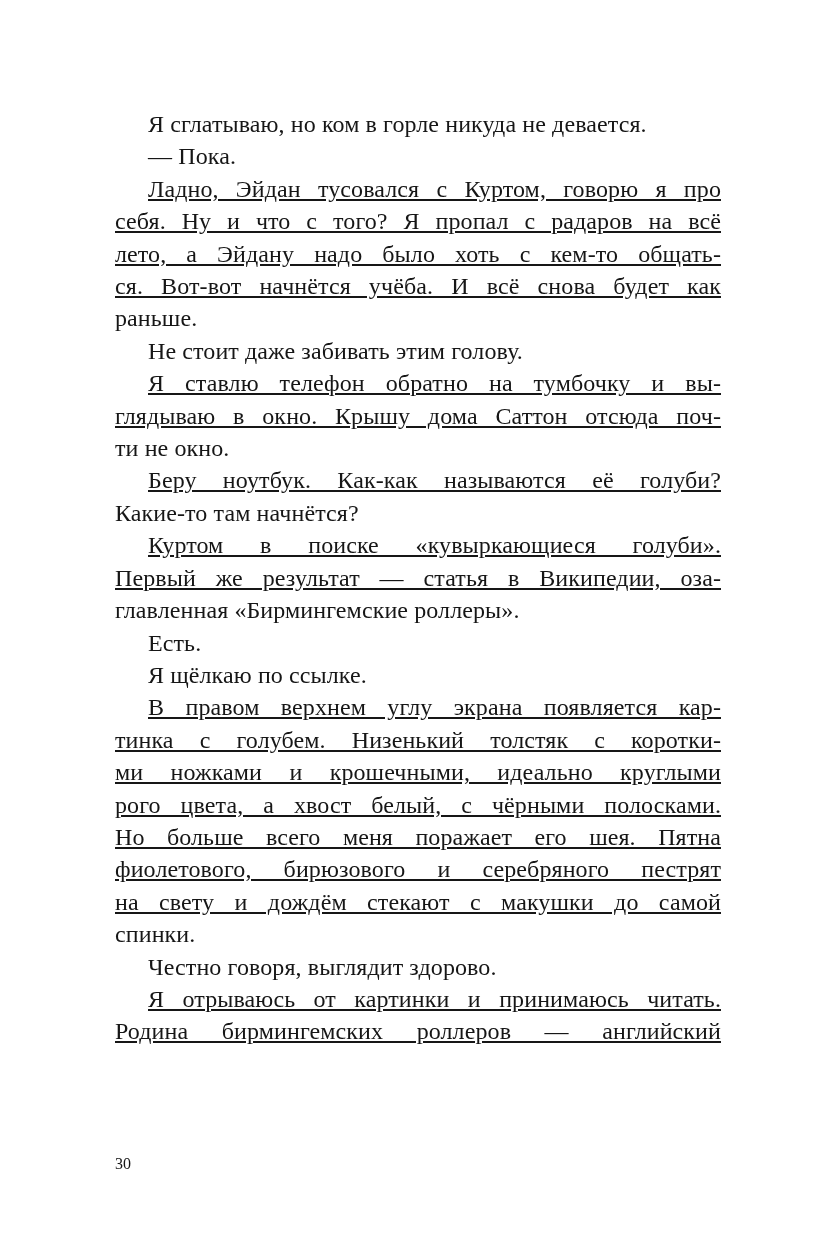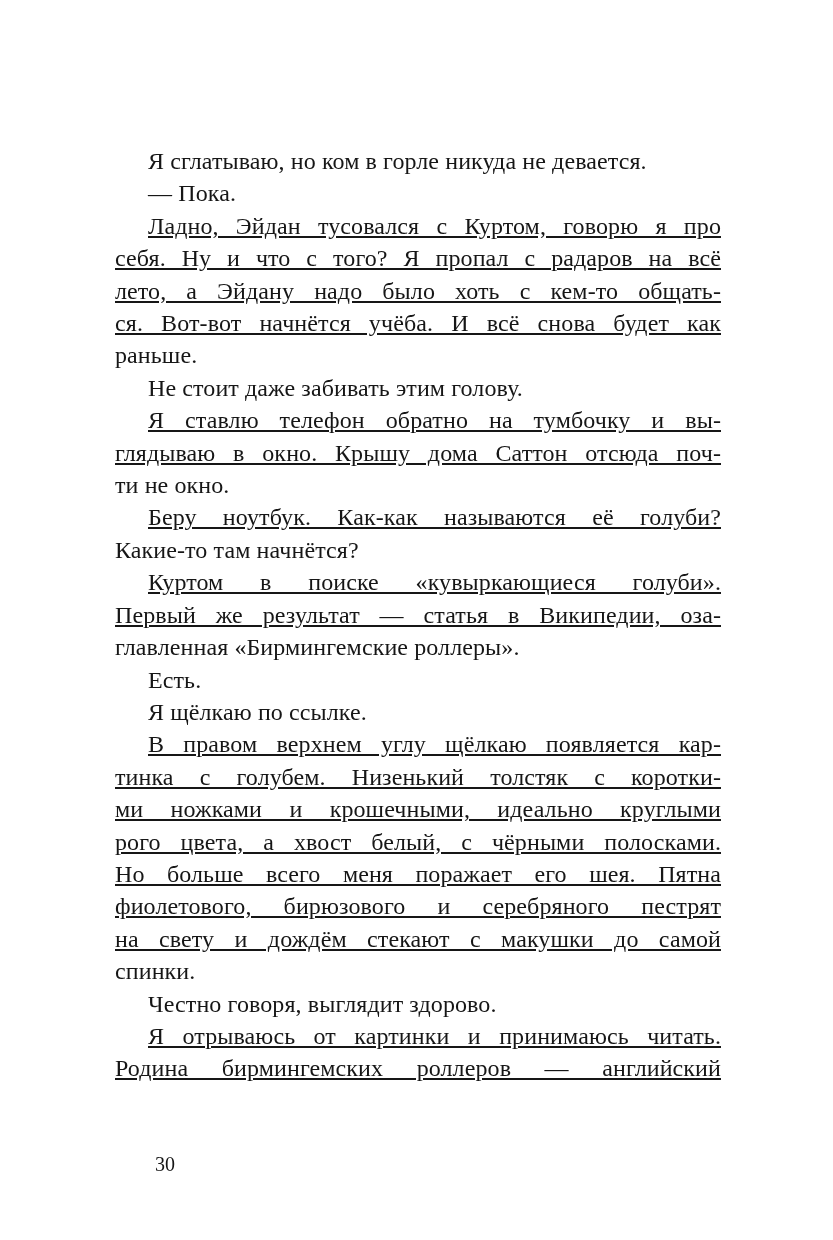--- a/index.html
+++ b/index.html
@@ -17,21 +17,20 @@
     overflow: hidden;
   }
   .text-block {
     position: absolute;
     left: 115px;
     top: 108px;
     width: 606px;
     font-size: 24px;
     line-height: 32.4px;
     letter-spacing: 0.1px;
-    margin-top: 37px;
   }
   .paragraph {
     margin: 0;
     padding: 0;
   }
   .line {
     width: 606px;
   }
   .line.just {
     text-align: justify;
@@ -39,24 +38,23 @@
     text-decoration: underline;
   }
   .line.first {
     box-sizing: border-box;
     padding-left: 33px;
   }
   .page-number {
     position: absolute;
     left: 115px;
     top: 1152px;
-    font-size: 20px;
+    font-size: 16px;
     line-height: 24px;
     color: #161616;
-    margin-left: 40px;
   }
 </style>
 </head>
 <body>
 
 <div class="page">
   <div class="text-block">
       <div class="paragraph">
         <div class="line first">Я сглатываю, но ком в горле никуда не девается.</div>
       </div>
@@ -87,21 +85,21 @@
         <div class="line just">Первый же результат — статья в Википедии, оза-</div>
         <div class="line">главленная «Бирмингемские роллеры».</div>
       </div>
       <div class="paragraph">
         <div class="line first">Есть.</div>
       </div>
       <div class="paragraph">
         <div class="line first">Я щёлкаю по ссылке.</div>
       </div>
       <div class="paragraph">
-        <div class="line first just">В правом верхнем углу щёлкаю появляется кар-</div>
+        <div class="line first just">В правом верхнем углу экрана появляется кар-</div>
         <div class="line just">тинка с голубем. Низенький толстяк с коротки-</div>
         <div class="line just">ми ножками и крошечными, идеально круглыми</div>
         <div class="line just">рого цвета, а хвост белый, с чёрными полосками.</div>
         <div class="line just">Но больше всего меня поражает его шея. Пятна</div>
         <div class="line just">фиолетового, бирюзового и серебряного пестрят</div>
         <div class="line just">на свету и дождём стекают с макушки до самой</div>
         <div class="line">спинки.</div>
       </div>
       <div class="paragraph">
         <div class="line first">Честно говоря, выглядит здорово.</div>

